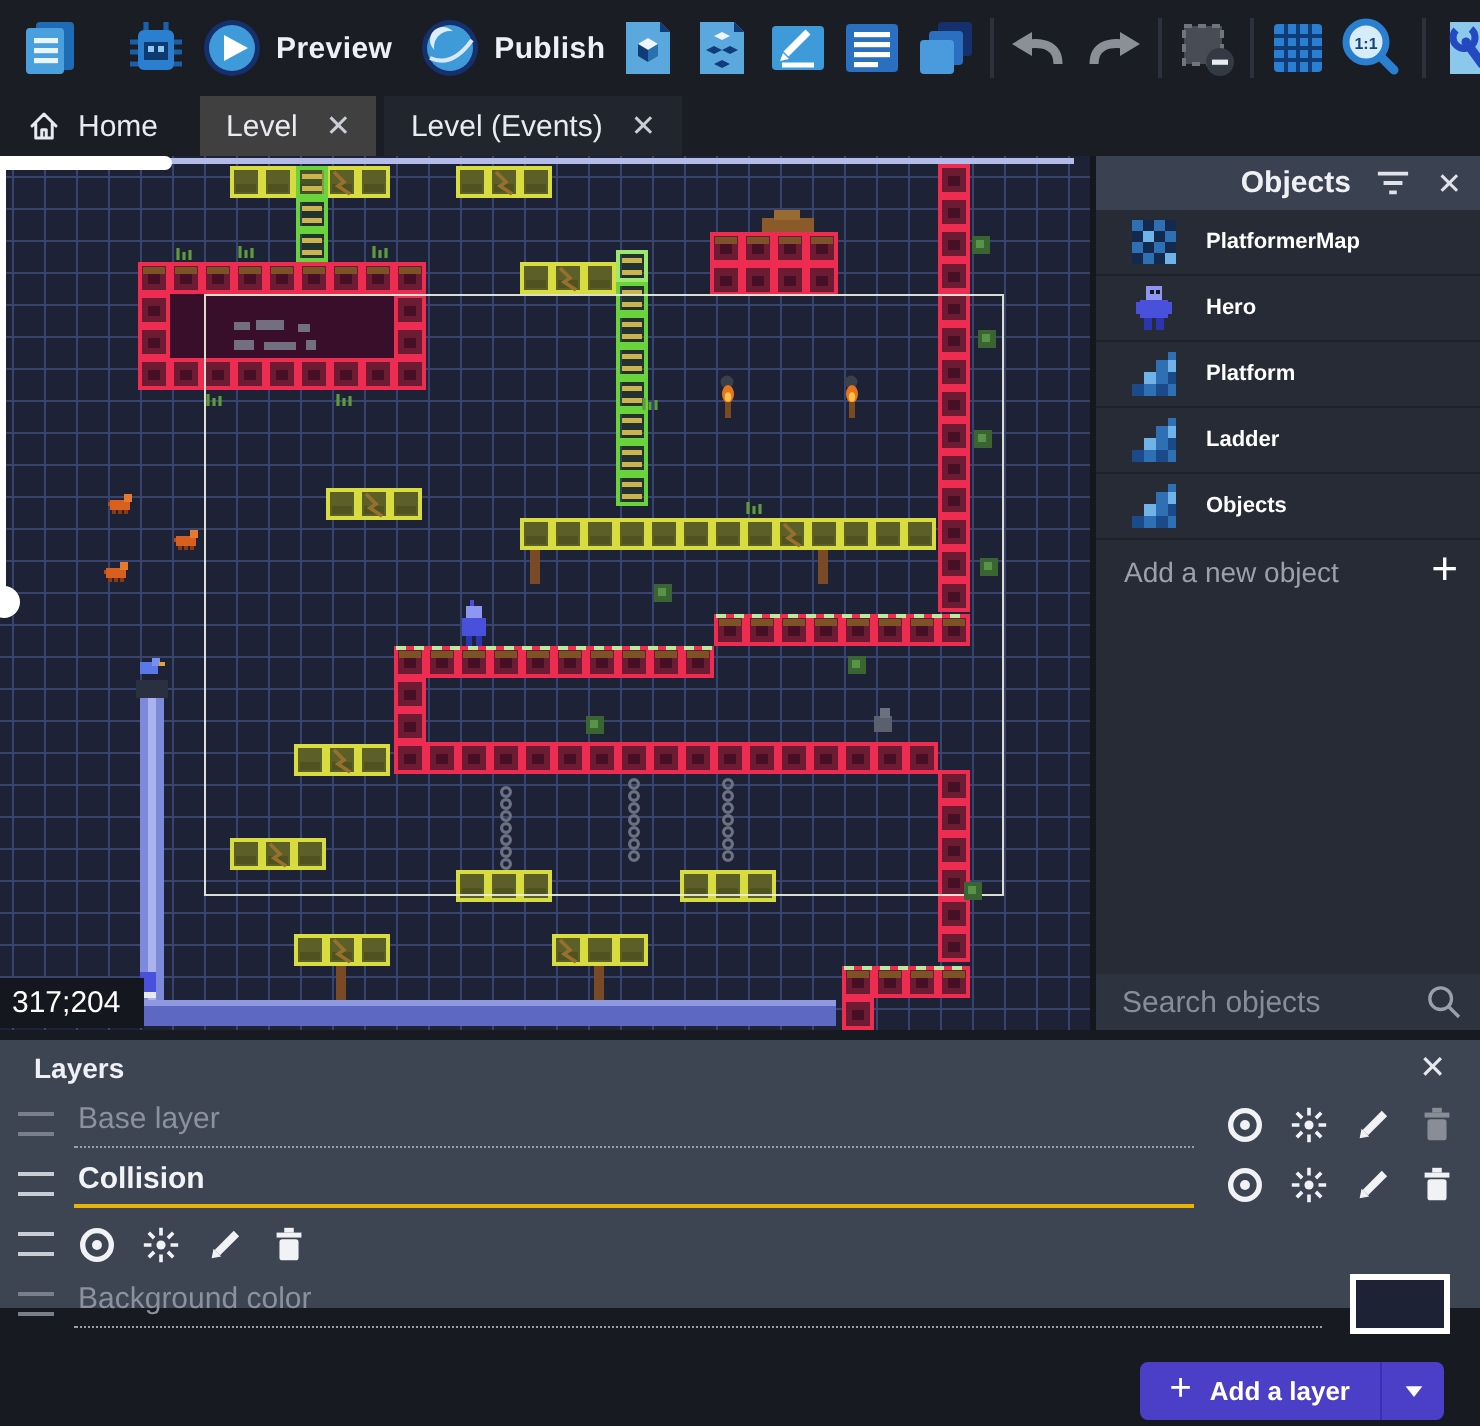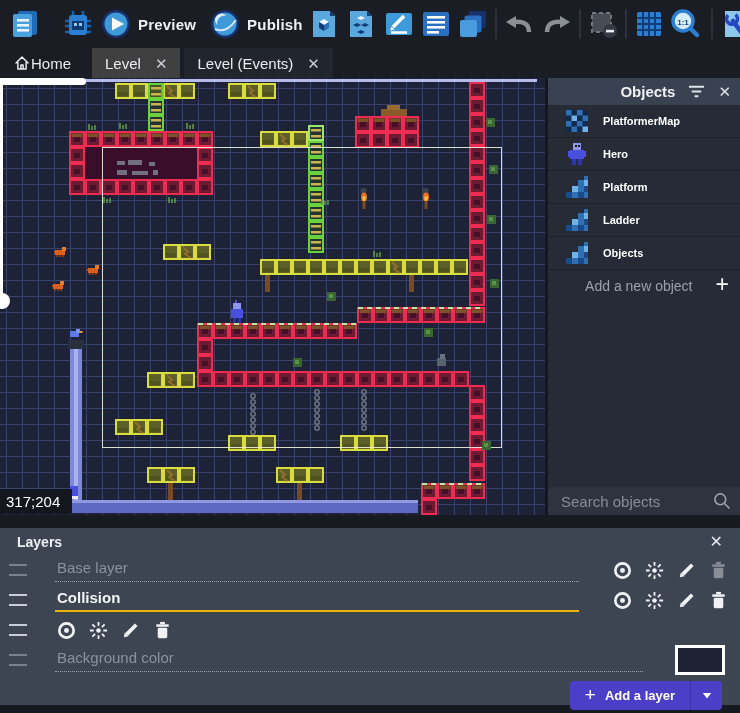--- a/index.html
+++ b/index.html
@@ -8,21 +8,21 @@
   
   .toolbar{position:absolute;top:0;left:0;width:100%;height:48px;display:flex;align-items:center;background:#1a1d24;}
   .tb-ic{width:34px;height:34px;flex:none;display:flex;align-items:center;justify-content:center;cursor:pointer;}
   .tb-ic svg{width:32px;height:32px;}
   .tb-label{font-weight:bold;font-size:15px;margin-left:5px;letter-spacing:.2px;}
   .tb-sep{width:2px;height:30px;background:#2c313b;margin:0 5px;flex:none;}
 
   
   .tabbar{position:absolute;top:48px;left:0;width:100%;height:30px;display:flex;align-items:stretch;background:#1a1d24;}
   .tab{display:flex;align-items:center;padding:0 13px;font-size:15px;color:#e9ebef;cursor:pointer;}
-  .tab-home{margin-right:8px;}
+  .tab-home{gap:8px;margin-right:8px;}
   .tab-home svg{width:18px;height:18px;}
   .tab-active{background:#404040;}
   .tab-events{background:#21252d;margin-left:4px;}
   .tab-close{margin-left:14px;color:#c9cdd4;font-size:15px;line-height:1;cursor:pointer;}
 
   
   .canvas-wrap{position:absolute;top:78px;left:0;width:545px;height:437px;background:#1d2237;overflow:hidden;}
   #level-svg{position:absolute;left:0;top:0;}
   .left-strip{position:absolute;left:0;top:0;width:8px;height:100%;background:#272b34;}
   .hscroll-track{position:absolute;top:1px;left:0;width:537px;height:3px;background:#b5bbe8;z-index:6;}
@@ -34,33 +34,33 @@
   
   .objects-panel{position:absolute;top:78px;left:545px;width:195px;height:437px;background:#262b35;border-left:3px solid #14171d;}
   .op-header{height:27px;background:#3a4150;display:flex;align-items:center;padding:0 12px;gap:12px;}
   .op-title{flex:1;font-weight:bold;font-size:15px;text-align:right;}
   .op-header svg{cursor:pointer;}
   .op-row{height:32px;display:flex;align-items:center;gap:13px;padding:0 8px;border-bottom:1px solid #1d212a;cursor:pointer;}
   .op-obj-icon{width:26px;height:26px;margin-left:8px;flex:none;}
   .op-obj-icon svg{width:26px;height:26px;}
   .op-row-label{font-size:11px;font-weight:bold;color:#ffffff;}
   .op-add{height:31px;display:flex;align-items:center;padding:0 14px;color:#9aa1ad;font-size:14px;cursor:pointer;}
-  .op-add-label{flex:1;text-align:center;}
+  .op-add-label{flex:1;text-align:left;}
   .op-plus{font-size:23px;color:#ffffff;line-height:1;margin-top:-2px;}
   .op-search{position:absolute;left:0;right:0;bottom:0;height:28px;background:#2d333f;display:flex;align-items:center;padding:0 11px;gap:8px;}
   .op-search input{flex:1;background:none;border:none;outline:none;color:#dfe2e8;font-size:15px;font-family:"Liberation Sans",sans-serif;min-width:0;}
   .op-search input::placeholder{color:#878e9a;}
 
   
   .layers-panel{position:absolute;top:515px;left:0;width:100%;height:198px;background:#171a20;}
-  .lp-body{position:absolute;top:13px;left:0;width:100%;height:177px;background:#3d4452;}
+  .lp-body{position:absolute;top:5px;left:0;width:100%;height:134px;background:#3d4452;}
   .lp-header{height:27px;display:flex;align-items:center;padding:0 17px;}
   .lp-title{flex:1;font-weight:bold;font-size:14px;}
   .lp-close{color:#e6e8ec;font-size:16px;cursor:pointer;}
-  .lp-row{height:30px;display:flex;align-items:center;padding:0 10px 0 9px;gap:18px;}
+  .lp-row{height:30px;display:flex;align-items:center;padding:0 10px 0 9px;}
   .lp-handle{width:18px;height:8px;border-top:2px solid #c8ccd4;border-bottom:2px solid #c8ccd4;margin-right:10px;flex:none;cursor:grab;}
   .lp-row.muted .lp-handle{border-color:#79808c;}
   .lp-field{flex:1;font-size:15px;font-weight:bold;color:#f2f3f6;border-bottom:2px solid #eab308;padding:1px 2px 4px;margin-right:14px;min-width:0;}
   .lp-row.muted .lp-field{font-weight:normal;color:#8b929e;border-bottom:1px dotted #99a0ac;padding-bottom:5px;}
   .lp-icons{display:flex;align-items:center;gap:9px;flex:none;}
   .lp-ic{width:23px;height:23px;display:flex;align-items:center;justify-content:center;cursor:pointer;}
   .lp-ic svg{width:21px;height:21px;}
   .lp-ic.disabled{opacity:.42;cursor:default;}
   .lp-swatch{width:44px;height:24px;background:#1d2335;border:3px solid #ffffff;margin-right:5px;flex:none;cursor:pointer;}
   .add-layer{position:absolute;right:18px;top:166px;height:29px;display:flex;background:#4b3fc7;border-radius:4px;overflow:hidden;}

